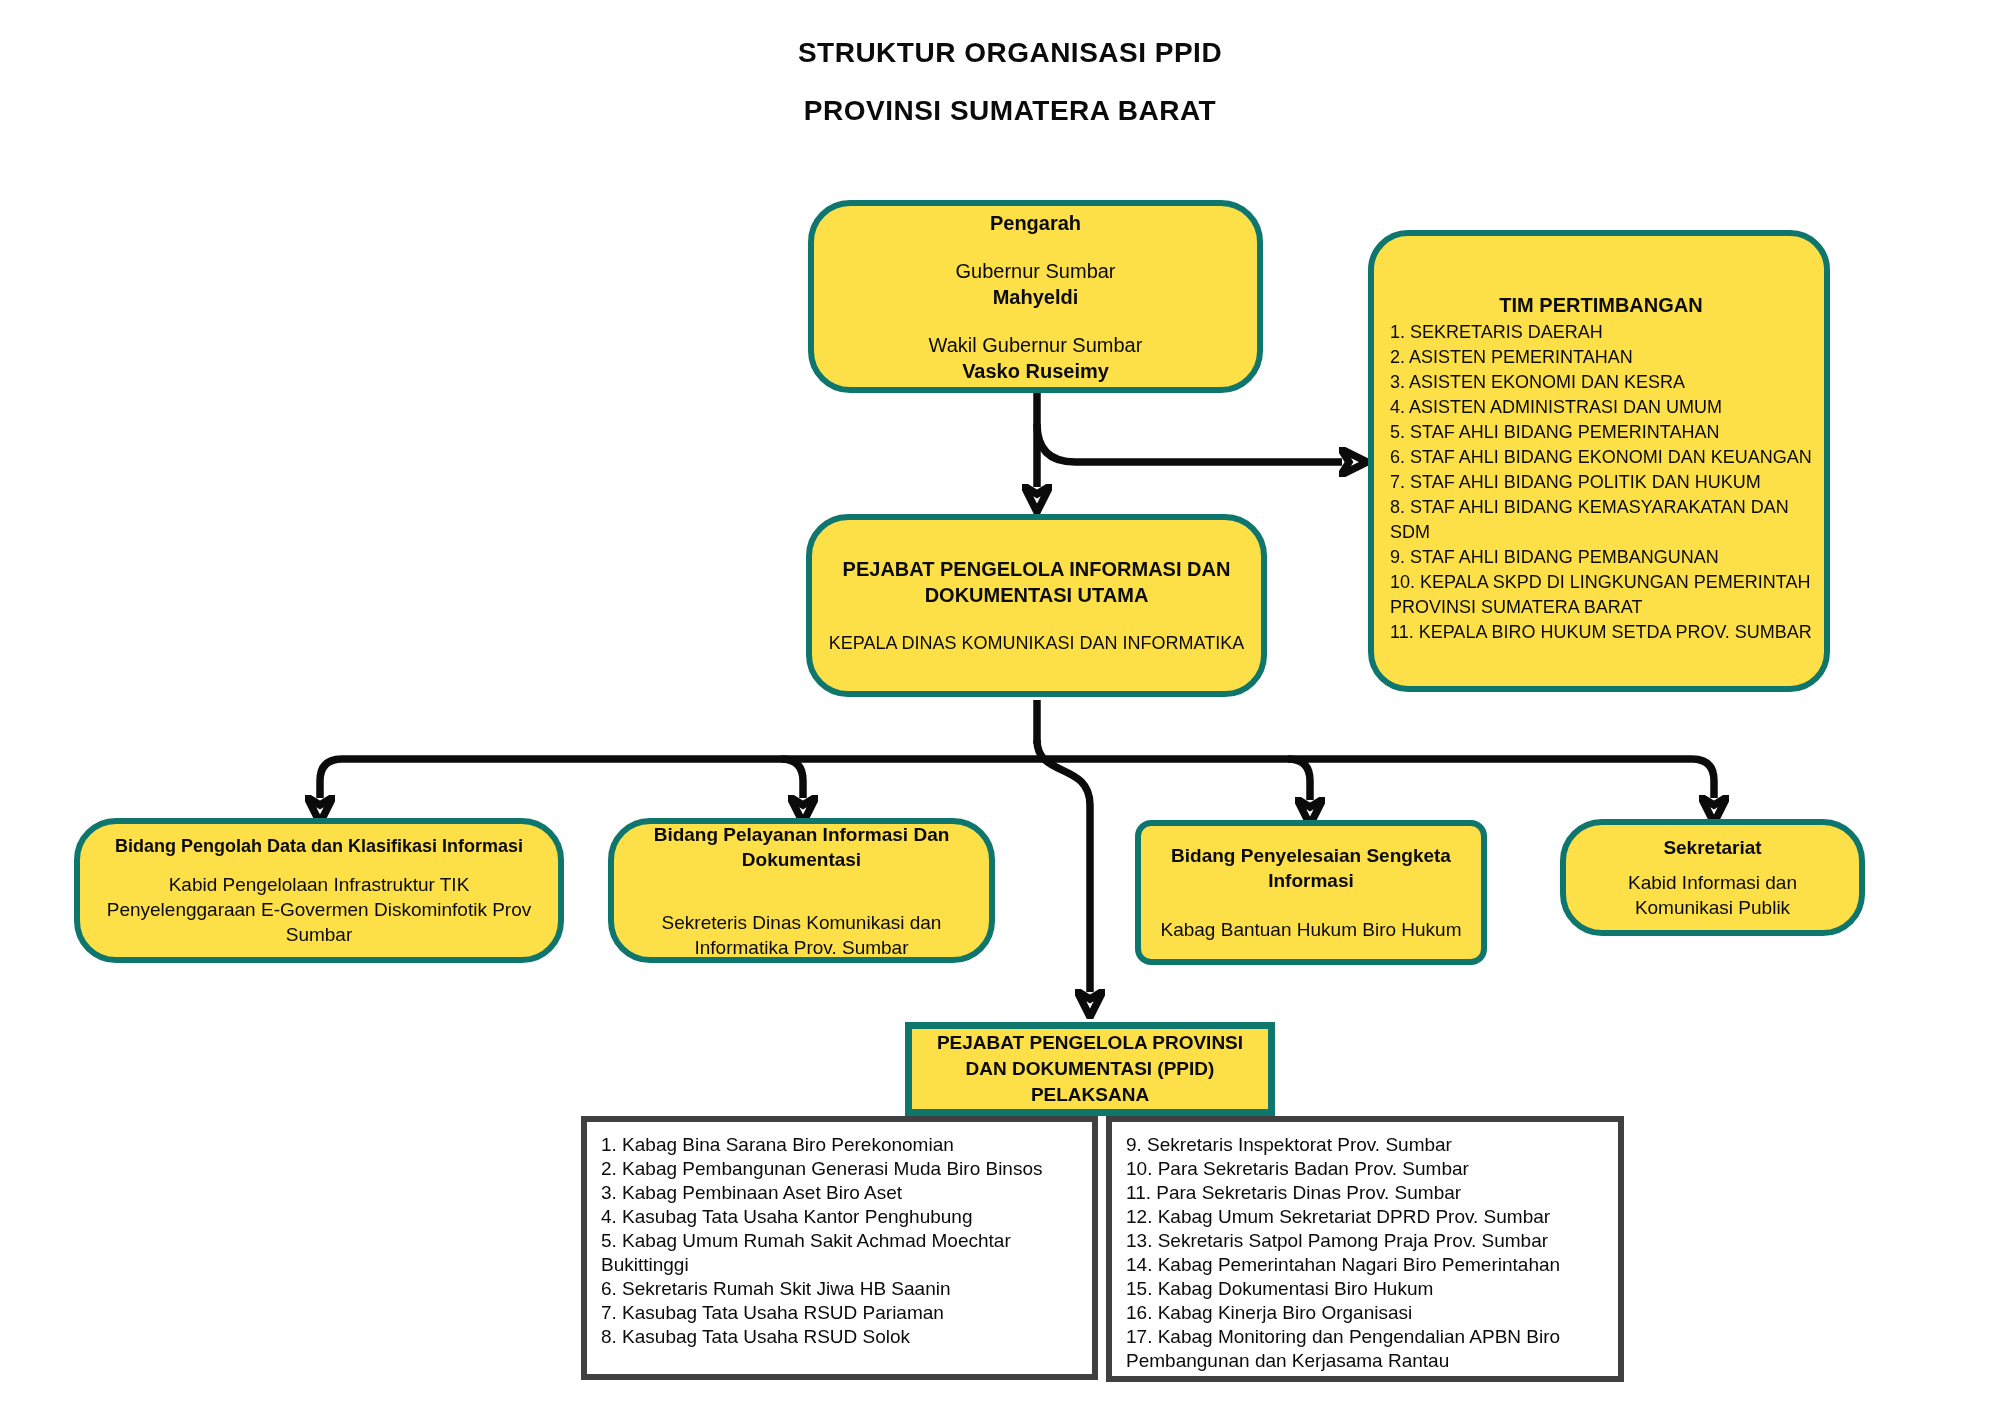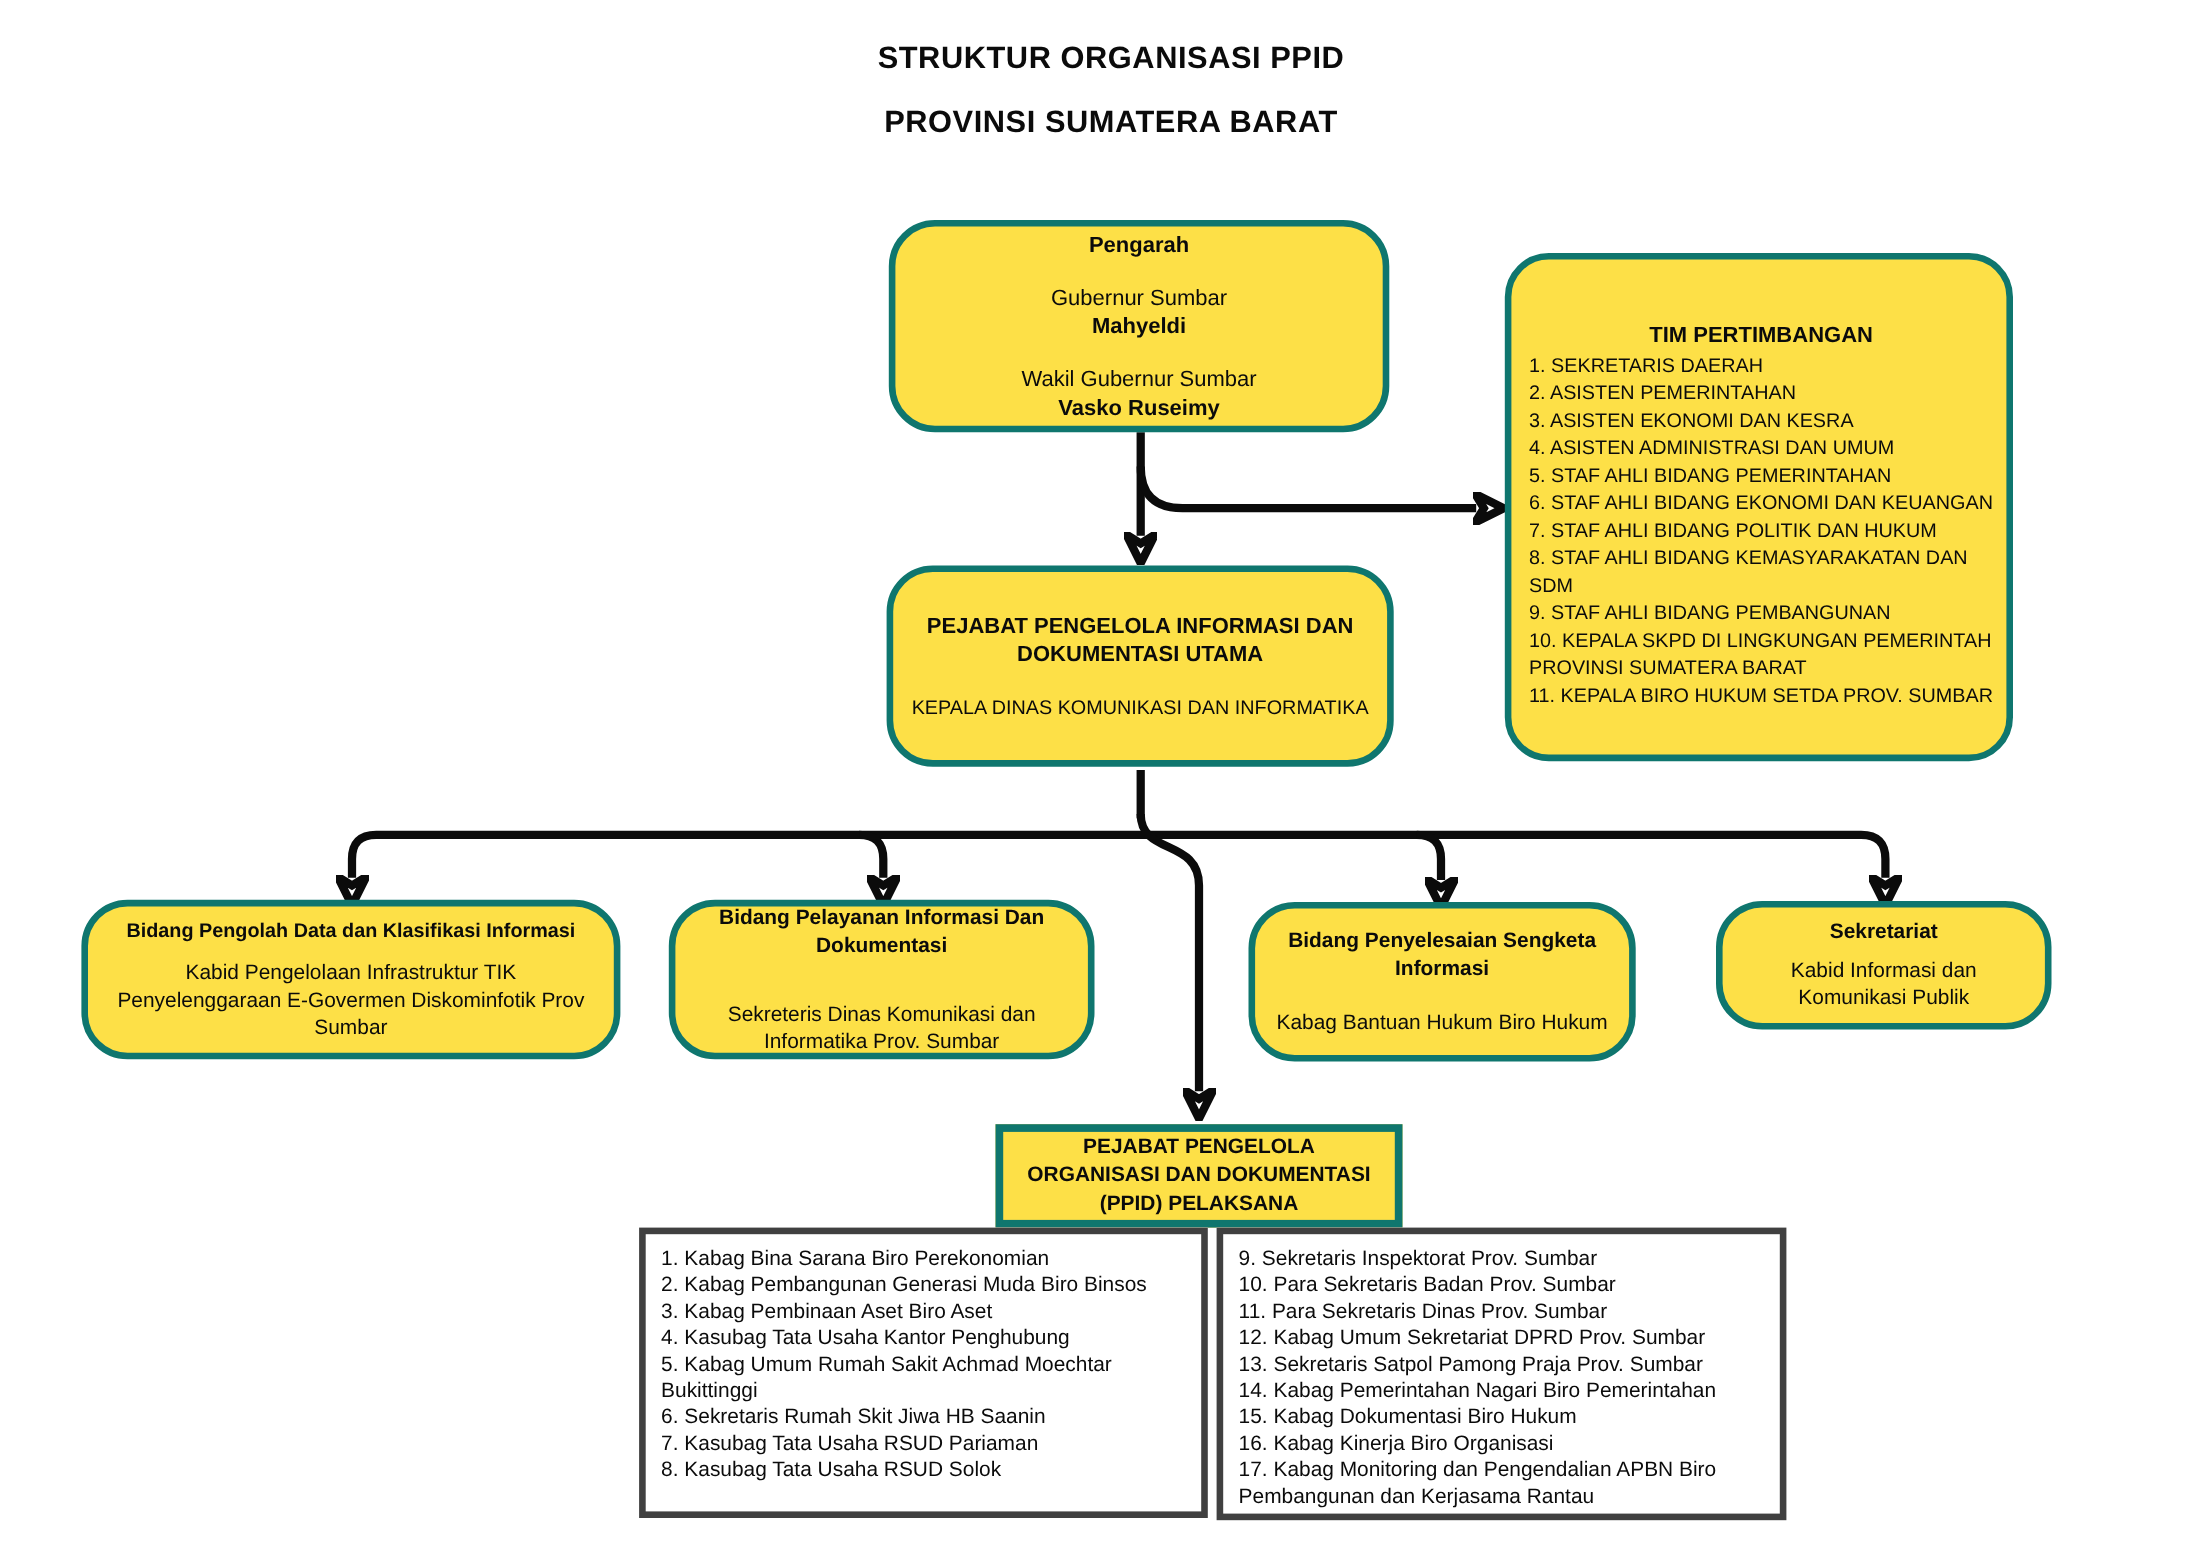--- a/index.html
+++ b/index.html
@@ -35,21 +35,21 @@
   .tim .tim-item{font-size:18px;line-height:25px;}
 
   .utama{left:806px;top:514px;width:461px;height:183px;padding:10px 14px;}
   .utama .sub{font-size:18px;white-space:nowrap;}
 
   .row-box{padding:10px 16px;font-size:19px;line-height:25px;}
   .row-box .gap{height:24px;}
   .pos-b1{left:74px;top:818px;width:490px;height:145px;padding:10px 12px;}
   .pos-b1 .head1{font-size:18px;white-space:nowrap;}
   .pos-b2{left:608px;top:818px;width:387px;height:145px;gap:19px;}
-  .pos-b3{left:1135px;top:820px;width:352px;height:145px;}
+  .pos-b3{left:1135px;top:820px;width:352px;height:145px;border-radius:16px;}
   .pos-b4{left:1560px;top:819px;width:305px;height:117px;}
 
   .pelaksana{
     left:905px;top:1022px;width:370px;height:94px;border-width:7px;
     font-weight:700;font-size:19px;line-height:26px;padding:4px 12px;
   }
 
   .listbox{
     position:absolute;background:#ffffff;border:6px solid #404040;box-sizing:border-box;
     font-size:19px;line-height:24px;padding:11px 14px;text-align:left;
@@ -131,21 +131,21 @@
     <div>Kabag Bantuan Hukum Biro Hukum</div>
   </div>
 
   <div class="box rounded row-box pos-b4">
     <div class="b">Sekretariat</div>
     <div class="gap"></div>
     <div>Kabid Informasi dan Komunikasi Publik</div>
   </div>
 
   <div class="box pelaksana">
-    <div>PEJABAT PENGELOLA ORGANISASI DAN DOKUMENTASI (PPID) PELAKSANA</div>
+    <div>PEJABAT PENGELOLA PROVINSI DAN DOKUMENTASI (PPID) PELAKSANA</div>
   </div>
 
   <div class="listbox list-left">
     <div>1. Kabag Bina Sarana Biro Perekonomian</div>
     <div>2. Kabag Pembangunan Generasi Muda Biro Binsos</div>
     <div>3. Kabag Pembinaan Aset Biro Aset</div>
     <div>4. Kasubag Tata Usaha Kantor Penghubung</div>
     <div>5. Kabag Umum Rumah Sakit Achmad Moechtar Bukittinggi</div>
     <div>6. Sekretaris Rumah Skit Jiwa HB Saanin</div>
     <div>7. Kasubag Tata Usaha RSUD Pariaman</div>

